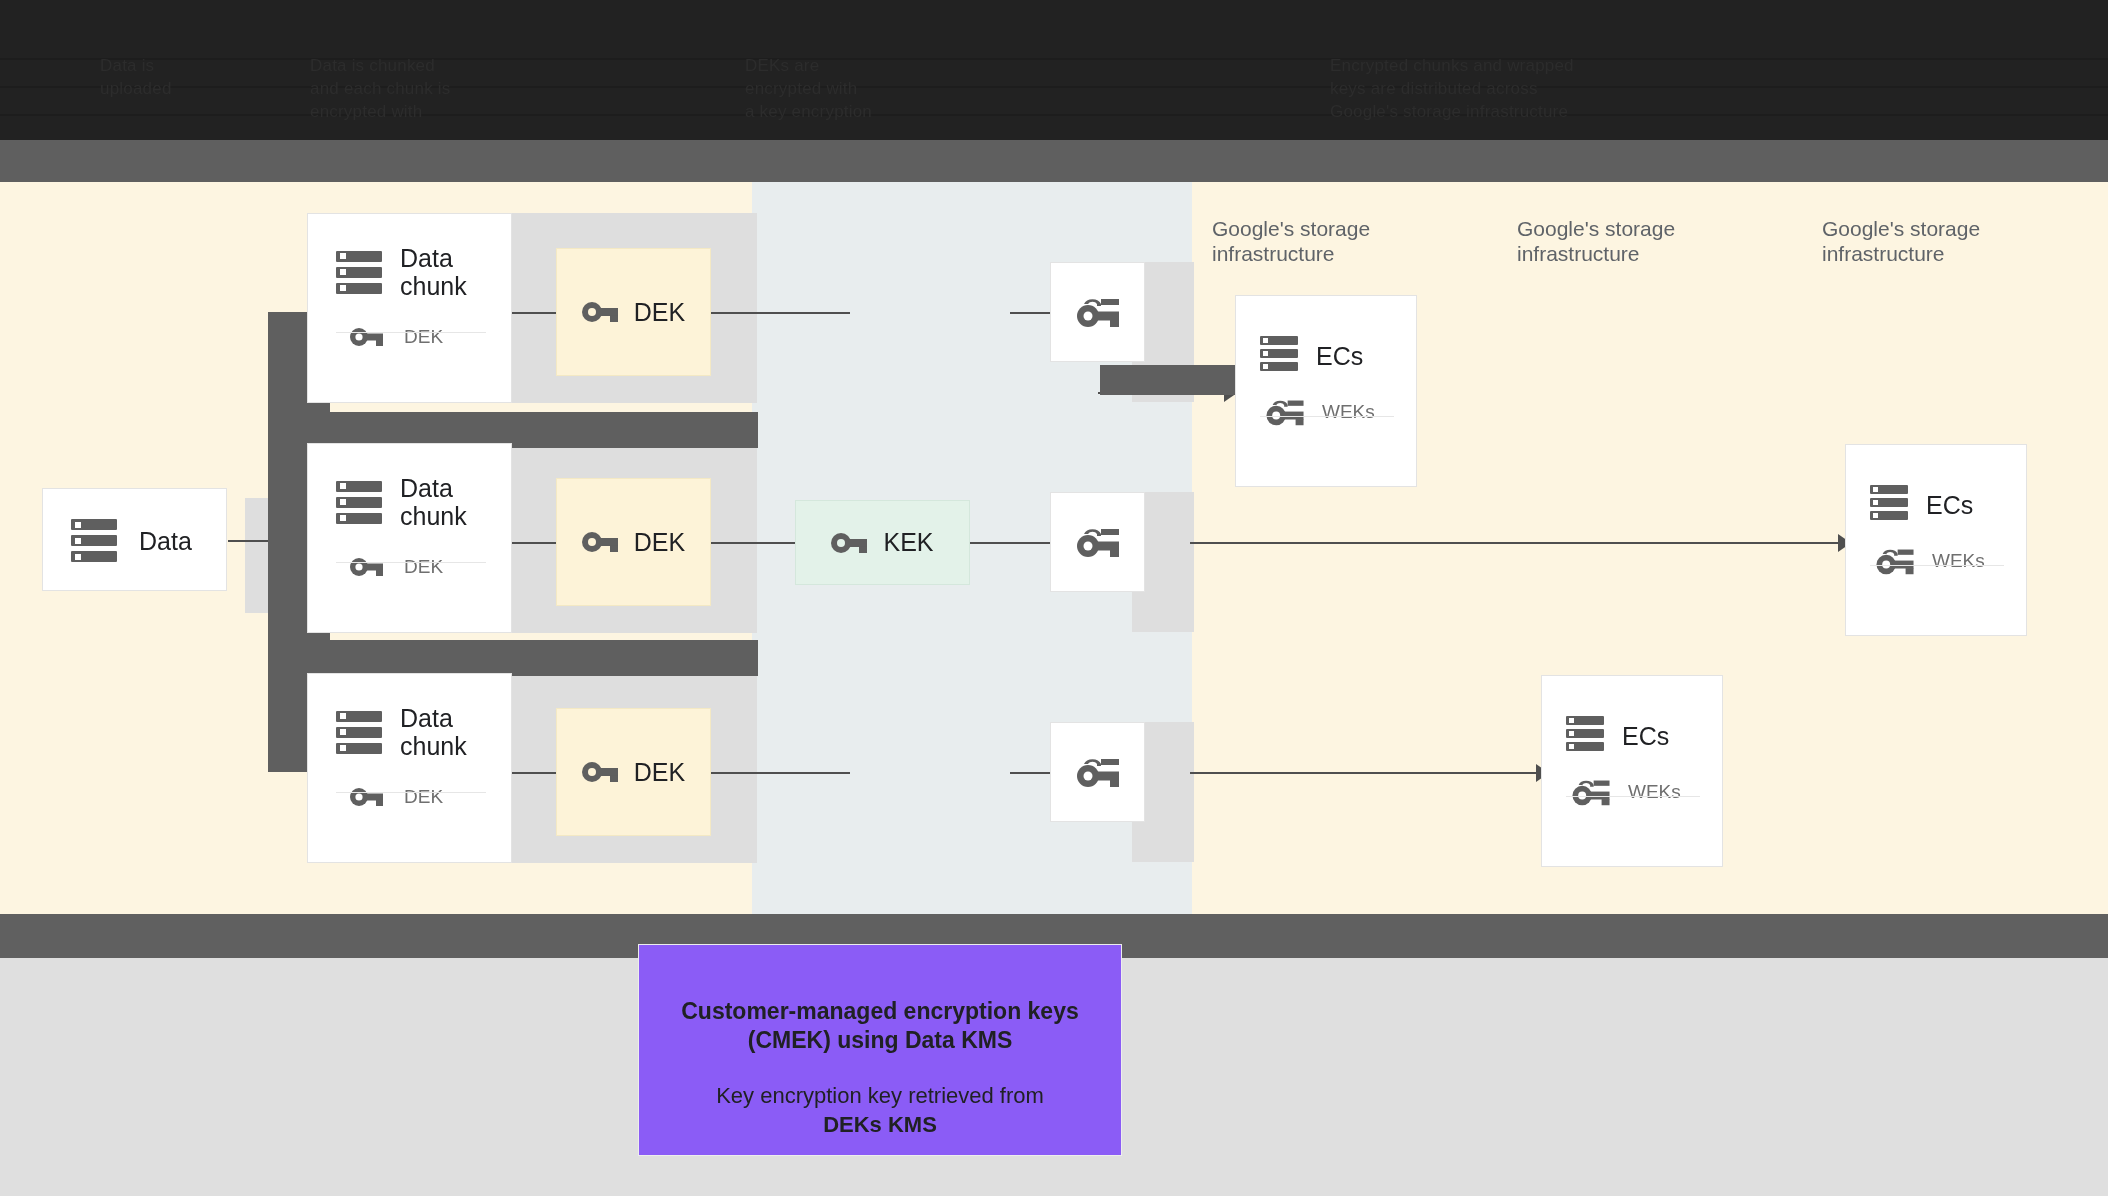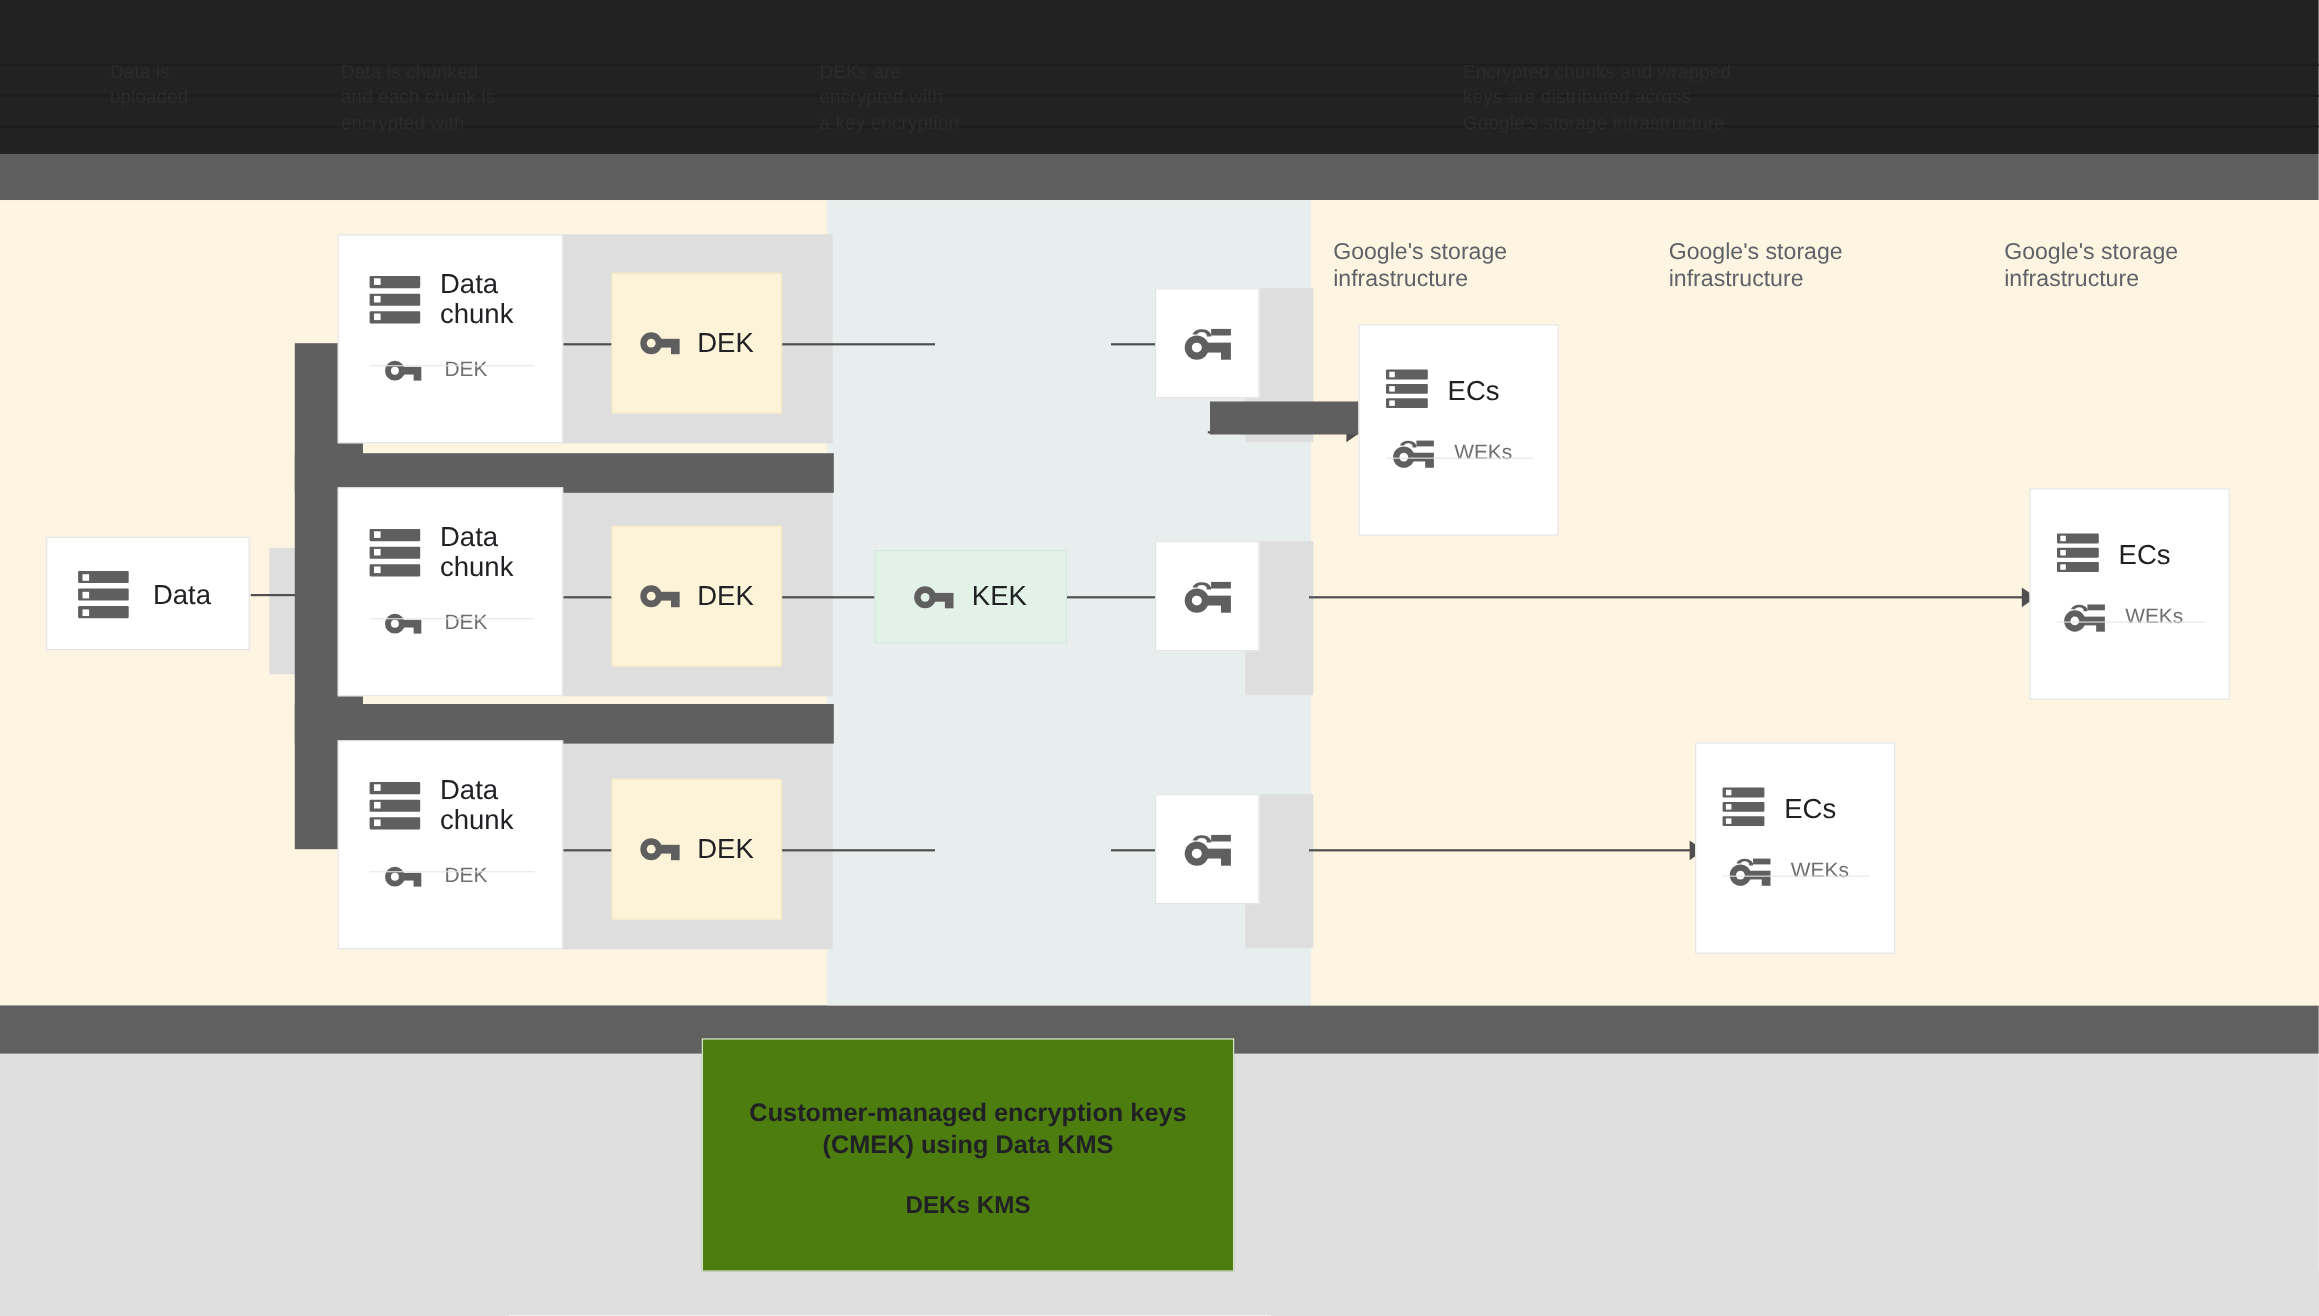--- a/index.html
+++ b/index.html
@@ -74,21 +74,21 @@
   .stor i:after{content:"";position:absolute;left:4px;top:2.5px;width:6px;height:6px;background:#ffffff;}
   .stor.sm{width:38px;}
   .stor.sm i{height:9px;margin-bottom:4px;}
   .stor.sm i:after{left:3px;top:2px;width:5px;height:5px;}
 
   
   .sec-label{position:absolute;font-size:21px;line-height:25px;color:#5f6368;}
 
   
   .caption{
-    position:absolute;background:#4d7c0f;border:1px solid #ededed;box-sizing:border-box;
+    position:absolute;background:#8b5cf6;border:1px solid #ededed;box-sizing:border-box;
     text-align:center;color:#202124;
   }
   .caption .l1{font-size:23px;font-weight:bold;line-height:29px;}
   .caption .l2{font-size:22px;line-height:29px;}
   .caption .l2 b{font-weight:bold;}
 </style>
 </head>
 <body>
 
 <div id="stage">
@@ -400,16 +400,17 @@
         <rect x="35" y="25" width="9" height="7" fill="#5f5f5f"></rect>
       </svg>
       <span class="card-sub" style="margin-left:16px;">WEKs</span>
     </div>
   </div>
 
   <div class="caption" style="left:638px;top:944px;width:484px;height:212px;padding:52px 40px 0 40px;">
     <div class="l1">Customer-managed encryption keys</div>
     <div class="l1">(CMEK) using Data KMS</div>
     <div style="height:26px"></div>
+    <div class="l2">Key encryption key retrieved from</div>
     <div class="l2"><b>DEKs KMS</b></div>
   </div>
 
 </div>
 
 </body></html>

